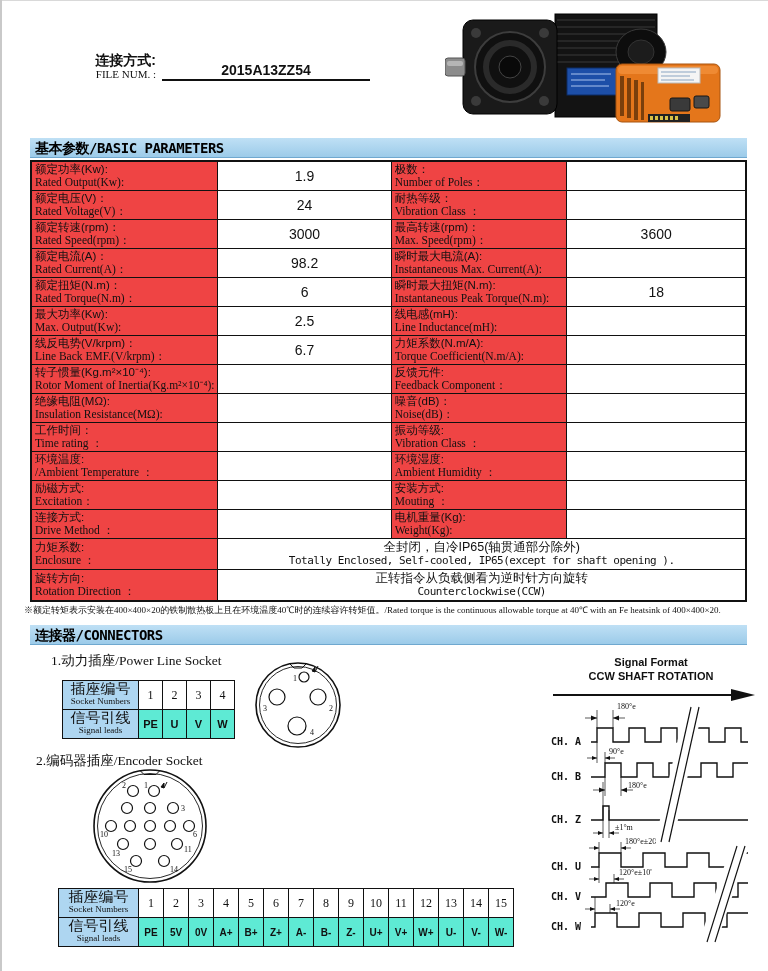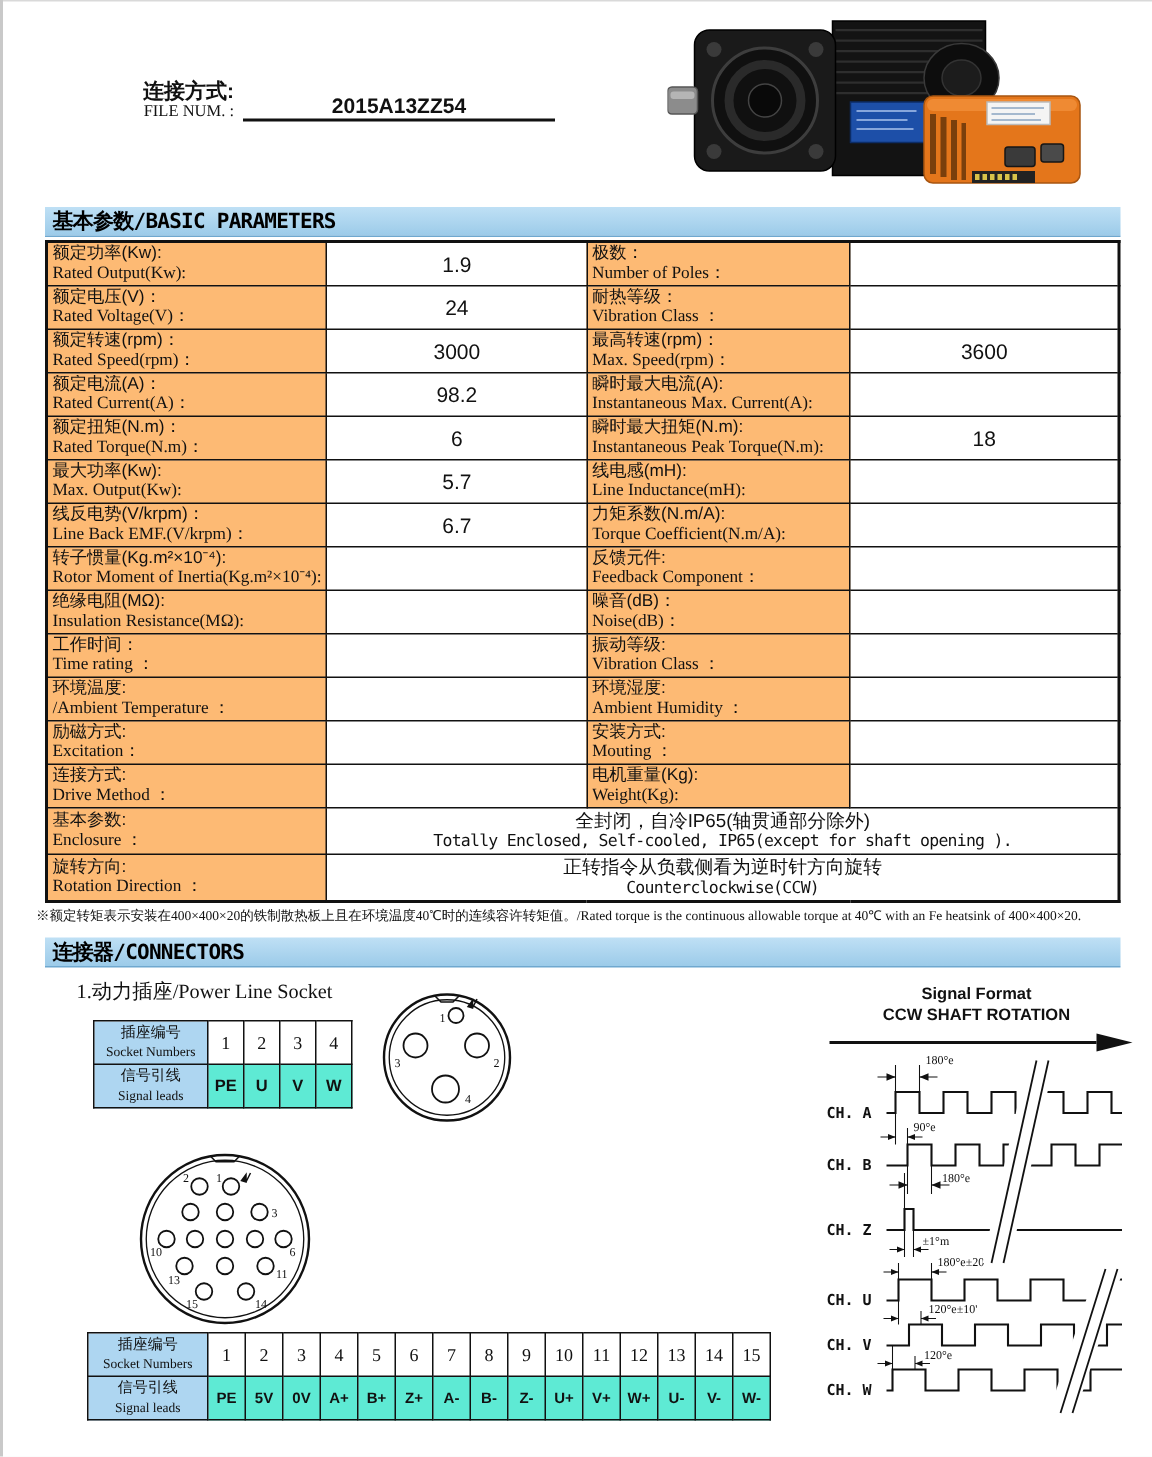--- a/index.html
+++ b/index.html
@@ -25,40 +25,40 @@
     background:linear-gradient(#bfe0f5,#9ccbe9); border-bottom:1px solid #6fa8cf;
     font-family:"DejaVu Sans Mono", monospace; font-weight:bold; font-size:14px;
     color:#000; line-height:20px; padding-left:5px; letter-spacing:-0.5px; }
   .bar-basic { top:138px; }
   .bar-conn  { top:625px; }
 
   
   table { border-collapse:collapse; }
   .params { position:absolute; left:30px; top:160px; width:717px; border:2px solid #111; }
   .params td { border:1px solid #111; vertical-align:middle; }
-  .params td.lbl { background:#fdba74; padding:1px 3px; height:29px; }
+  .params td.lbl { background:#ef4444; padding:1px 3px; height:29px; }
   .params td.val { background:#fff; text-align:center; font-size:14px; color:#111; }
   .cn { font-size:11.5px; color:#111; line-height:13px; white-space:nowrap; overflow:hidden; }
   .en { font-size:11.5px; font-family:"Liberation Serif", serif; color:#111; line-height:13px; white-space:nowrap; overflow:hidden; }
   .spanval { text-align:center; background:#fff; }
   .spanval .cn { text-align:center; font-size:12.5px; }
   .spanval .enm { text-align:center; font-family:"DejaVu Sans Mono", monospace; font-size:11px; color:#111; letter-spacing:-0.5px; }
 
   .footnote { position:absolute; left:24px; top:603px; width:720px; font-size:9px;
     font-family:"Liberation Serif", serif; color:#111; white-space:nowrap; }
 
   
   .conn-title { position:absolute; font-size:13.5px; font-family:"Liberation Serif", serif; color:#111; }
   .t-power { left:51px; top:652px; }
   .t-encoder { left:36px; top:752px; }
 
   .pin-table { border:1.5px solid #111; }
   .pin-table td { border:1px solid #111; text-align:center; }
   .pin-table td.plbl { background:#aed6f1; padding:1px 4px; }
-  .plbl .cn { text-align:center; font-size:10px; }
+  .plbl .cn { text-align:center; font-size:15px; }
   .plbl .en { text-align:center; font-size:9px; }
   .num { font-family:"Liberation Serif", serif; font-size:12px; background:#fff; color:#111; }
   .lead { font-size:11px; font-weight:bold; background:#5eead4; color:#111; }
   .power-table { position:absolute; left:62px; top:680px; }
   .power-table td { height:29px; }
   .power-table td.ncol { width:24px; }
   .encoder-table { position:absolute; left:58px; top:888px; }
   .encoder-table td { height:29px; }
   .encoder-table td.ncol { width:25px; }
   .encoder-table .lead { font-size:10px; }
@@ -217,21 +217,21 @@
             <div class="cn">瞬时最大扭矩(N.m):</div>
             <div class="en">Instantaneous Peak Torque(N.m):</div>
           </td>
         <td class="val">18</td>
       </tr>
       <tr>
         <td class="lbl">
             <div class="cn">最大功率(Kw):</div>
             <div class="en">Max. Output(Kw):</div>
           </td>
-        <td class="val">5.7</td>
+        <td class="val">2.5</td>
         <td class="lbl">
             <div class="cn">线电感(mH):</div>
             <div class="en">Line Inductance(mH):</div>
           </td>
         <td class="val"></td>
       </tr>
       <tr>
         <td class="lbl">
             <div class="cn">线反电势(V/krpm)：</div>
             <div class="en">Line Back EMF.(V/krpm)：</div>
@@ -310,21 +310,21 @@
           </td>
         <td class="val"></td>
         <td class="lbl">
             <div class="cn">电机重量(Kg):</div>
             <div class="en">Weight(Kg):</div>
           </td>
         <td class="val"></td>
       </tr>
       <tr style="height:31px;">
         <td class="lbl">
-            <div class="cn">基本参数:</div>
+            <div class="cn">力矩系数:</div>
             <div class="en">Enclosure ：</div>
           </td>
         <td class="spanval" colspan="3">
           <div class="cn">全封闭，自冷IP65(轴贯通部分除外)</div>
           <div class="enm">Totally Enclosed, Self-cooled, IP65(except for shaft opening ).</div>
         </td>
       </tr>
       <tr style="height:31px;">
         <td class="lbl">
             <div class="cn">旋转方向:</div>
@@ -377,20 +377,21 @@
     <text class="sock-label" x="41" y="23">1</text>
     <path d="M63,9 v5 l-3,-1 z M63,14 l3,-6" fill="#111" stroke="#111" stroke-width="1"></path>
     <circle cx="25" cy="39" r="8" fill="none" stroke="#111" stroke-width="1.2"></circle>
     <text class="sock-label" x="11" y="53">3</text>
     <circle cx="66" cy="39" r="8" fill="none" stroke="#111" stroke-width="1.2"></circle>
     <text class="sock-label" x="77" y="53">2</text>
     <circle cx="45" cy="68" r="9" fill="none" stroke="#111" stroke-width="1.2"></circle>
     <text class="sock-label" x="58" y="77">4</text>
   </svg>
 
+  <div class="conn-title t-encoder">2.编码器插座/Encoder Socket</div>
 
   <svg class="encoder-socket" width="120" height="120" viewBox="0 0 120 120">
     <circle cx="60" cy="60" r="56" fill="none" stroke="#111" stroke-width="1.6"></circle>
     <circle cx="60" cy="60" r="52.5" fill="none" stroke="#111" stroke-width="0.9"></circle>
     <path d="M50,4.5 l4,4 h12 l4,-4" fill="none" stroke="#111" stroke-width="1"></path>
     <g fill="none" stroke="#111" stroke-width="1.2">
       <circle cx="43" cy="25" r="5.5"></circle>
         <circle cx="64" cy="25" r="5.5"></circle>
       <circle cx="37" cy="42" r="5.5"></circle>
         <circle cx="60" cy="42" r="5.5"></circle>

